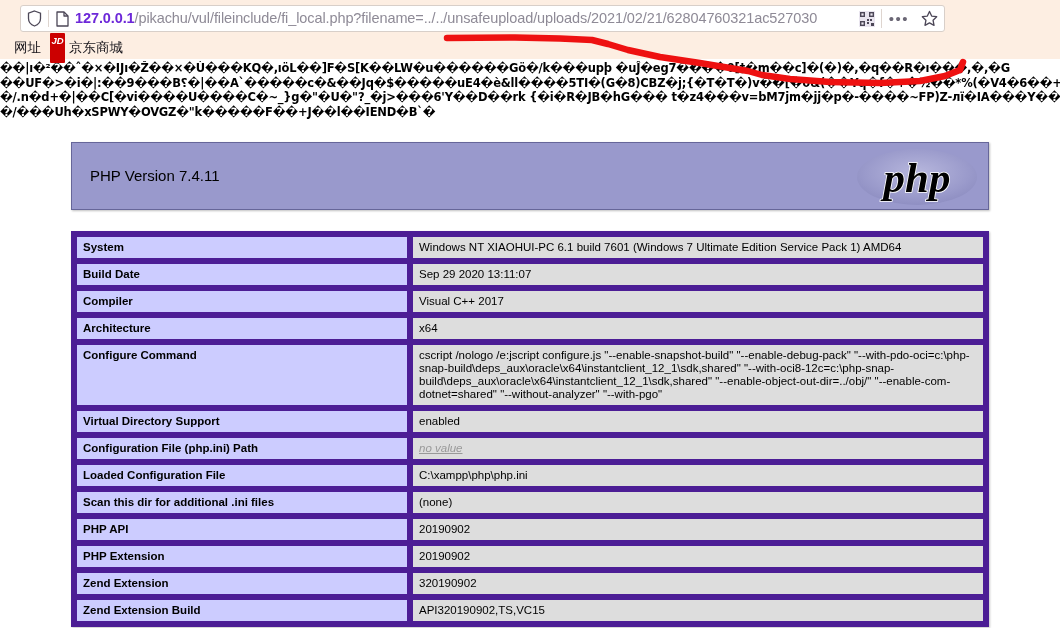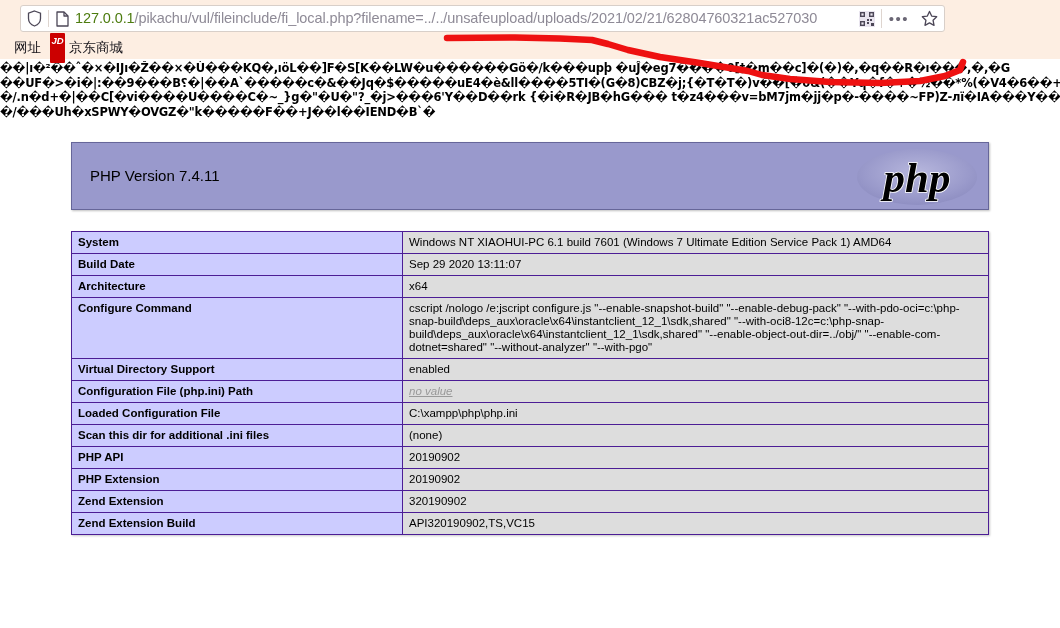--- a/index.html
+++ b/index.html
@@ -64,22 +64,22 @@
     flex: 1 1 auto;
     overflow: hidden;
     white-space: nowrap;
     font-size: 14.5px;
     color: #8e8a96;
     letter-spacing: -0.1px;
     line-height: 25px;
     padding-right: 4px;
   }
   #url-text .host {
-    color: #4d7c0f;
-    font-weight: normal;
+    color: #6d28d9;
+    font-weight: bold;
   }
 
   #qr-icon-wrap {
     flex: 0 0 auto;
     width: 24px;
     display: flex;
     align-items: center;
     justify-content: center;
   }
   #urlbar-divider2 {
@@ -214,21 +214,21 @@
     height: 62px;
   }
 
   #info-table {
     width: 100%;
     border-collapse: collapse;
     margin-top: 21px;
     box-shadow: 1px 1px 2px rgba(0,0,0,0.22);
   }
   #info-table td {
-    border: 1px solid #4c1d95;
+    border: 6px solid #4c1d95;
     font-size: 11.5px;
     vertical-align: top;
     padding: 4px 6px;
     line-height: 13px;
   }
   #info-table td.k {
     width: 318px;
     background: #ccccff;
     color: #000000;
     font-weight: bold;
@@ -275,20 +275,24 @@
 
     <table id="info-table">
       <tbody>
         <tr>
           <td class="k">System</td>
           <td class="v">Windows NT XIAOHUI-PC 6.1 build 7601 (Windows 7 Ultimate Edition Service Pack 1) AMD64</td>
         </tr>
         <tr>
           <td class="k">Build Date</td>
           <td class="v">Sep 29 2020 13:11:07</td>
+        </tr>
+        <tr>
+          <td class="k">Compiler</td>
+          <td class="v">Visual C++ 2017</td>
         </tr>
         <tr>
           <td class="k">Architecture</td>
           <td class="v">x64</td>
         </tr>
         <tr>
           <td class="k">Configure Command</td>
           <td class="v">cscript /nologo /e:jscript configure.js "--enable-snapshot-build" "--enable-debug-pack" "--with-pdo-oci=c:\php-snap-build\deps_aux\oracle\x64\instantclient_12_1\sdk,shared" "--with-oci8-12c=c:\php-snap-build\deps_aux\oracle\x64\instantclient_12_1\sdk,shared" "--enable-object-out-dir=../obj/" "--enable-com-dotnet=shared" "--without-analyzer" "--with-pgo"</td>
         </tr>
         <tr>

